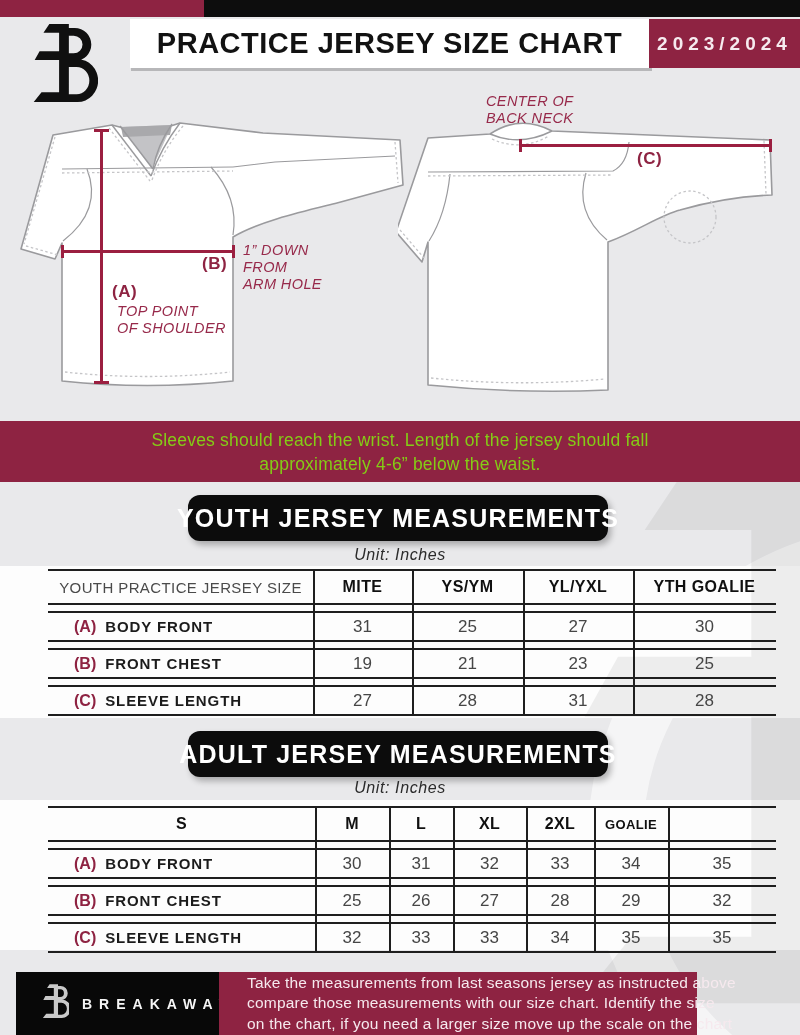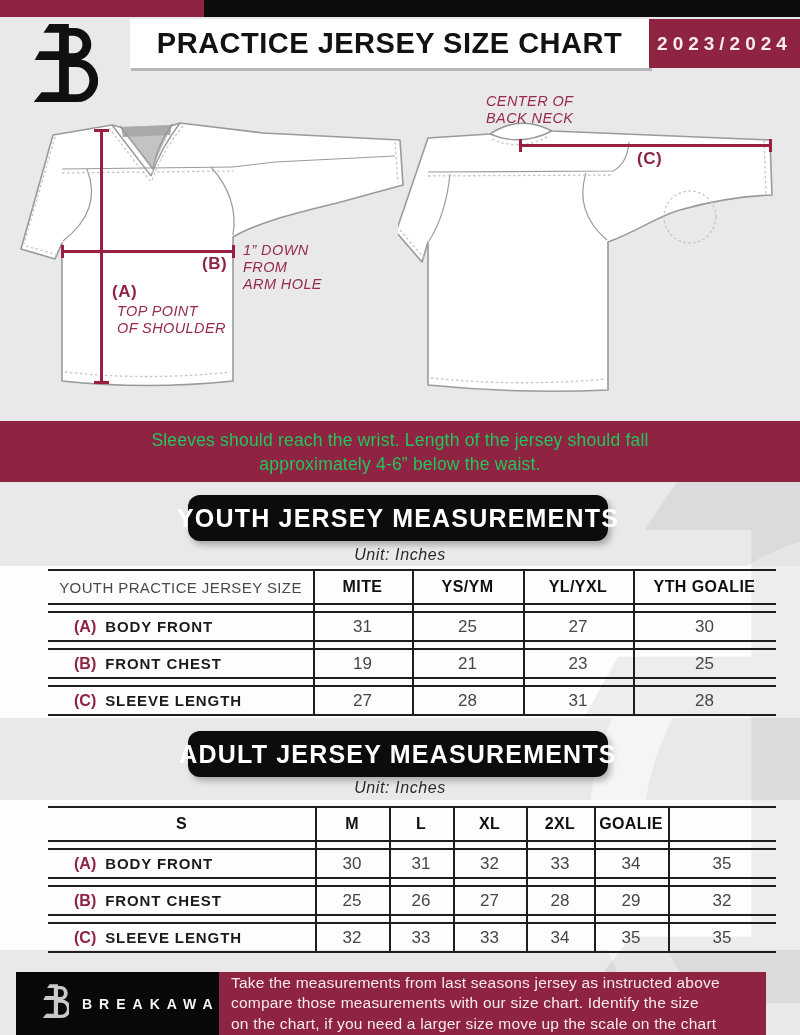--- a/index.html
+++ b/index.html
@@ -22,21 +22,21 @@
   
   .jersey-svg{z-index:3;}
   .mline{background:#9B1F40;z-index:3;}
   .mtick{background:#9B1F40;z-index:3;}
   .diag-key{z-index:3;font-weight:bold;font-size:17px;color:#8E2342;letter-spacing:0.5px;}
   .diag-note{z-index:3;font-style:italic;font-size:14.5px;line-height:17px;color:#97294A;letter-spacing:0.4px;white-space:nowrap;}
 
   
   .note-banner{left:0;top:421px;width:800px;height:61px;background:#8E2342;z-index:3;
     display:flex;flex-direction:column;align-items:center;justify-content:center;}
-  .note-banner div{color:#22c55e;font-size:17.5px;line-height:24px;text-align:center;letter-spacing:0.2px;}
+  .note-banner div{color:#84cc16;font-size:17.5px;line-height:24px;text-align:center;letter-spacing:0.2px;}
 
   
   .section-banner{left:188px;width:420px;height:46px;background:#0C0C0C;border-radius:12px;z-index:3;
     display:flex;align-items:center;justify-content:center;box-shadow:3px 4px 6px rgba(0,0,0,0.28);}
   .section-banner span{color:#fff;font-size:25px;font-weight:bold;letter-spacing:1.2px;white-space:nowrap;}
   .unit-label{left:0;width:800px;text-align:center;z-index:3;font-style:italic;font-size:16px;color:#2B2B2B;letter-spacing:0.6px;}
 
   
   .white-band{left:0;width:800px;background:#FDFDFD;z-index:1;}
   .swoosh{left:588px;top:524px;width:520px;height:520px;border-radius:50%;
@@ -55,22 +55,22 @@
   .cell.colh{color:#101010;font-size:16px;font-weight:bold;letter-spacing:0.4px;}
   .cell.num{color:#464646;font-size:17px;}
   .cell.rowlabel{justify-content:flex-start;padding-left:26px;}
   .rowlabel .key{color:#8E2342;font-weight:bold;font-size:16px;margin-right:9px;}
   .rowlabel .lbl{color:#1B1B1B;font-weight:bold;font-size:15px;letter-spacing:0.9px;}
 
   
   .footer-black{left:16px;top:972px;width:219px;height:63px;background:#080808;z-index:3;
     display:flex;align-items:center;}
   .footer-brand{color:#F5F5F5;font-size:14px;font-weight:bold;letter-spacing:7px;margin-left:13px;white-space:nowrap;}
-  .footer-maroon{left:219px;top:972px;width:547px;height:63px;background:#8E2342;z-index:3;
-    display:flex;flex-direction:column;justify-content:center;padding-left:12px;box-sizing:border-box;}
+  .footer-maroon{left:219px;top:972px;width:478px;height:63px;background:#8E2342;z-index:3;
+    display:flex;flex-direction:column;justify-content:center;padding-left:28px;box-sizing:border-box;}
   .footer-maroon div{color:#F6E9EE;font-size:15.5px;line-height:20.5px;letter-spacing:0.2px;white-space:nowrap;}
 </style>
 </head>
 <body>
 
 <div class="page">
 
   <div class="abs swoosh"></div>
   <div class="abs white-band" style="top:566px;height:152px;"></div>
   <div class="abs white-band" style="top:800px;height:150px;"></div>
@@ -248,21 +248,21 @@
     <div class="vline" style="left:478px;"></div>
     <div class="vline" style="left:546px;"></div>
     <div class="vline" style="left:620px;"></div>
 
     <div class="trow thead" style="grid-template-columns:267px 74px 64px 73px 68px 74px 1fr;">
       <div class="cell colh">S</div>
       <div class="cell colh">M</div>
       <div class="cell colh">L</div>
       <div class="cell colh">XL</div>
       <div class="cell colh">2XL</div>
-      <div class="cell colh" style="font-size:16px;">GOALIE</div>
+      <div class="cell colh" style="font-size:13px;">GOALIE</div>
     </div>
     <div class="trow tdata" style="grid-template-columns:267px 74px 64px 73px 68px 74px 1fr;">
       <div class="cell rowlabel">
         <span class="key">(A)</span>
         <span class="lbl">BODY FRONT</span>
       </div>
       <div class="cell num">30</div>
       <div class="cell num">31</div>
       <div class="cell num">32</div>
       <div class="cell num">33</div>

